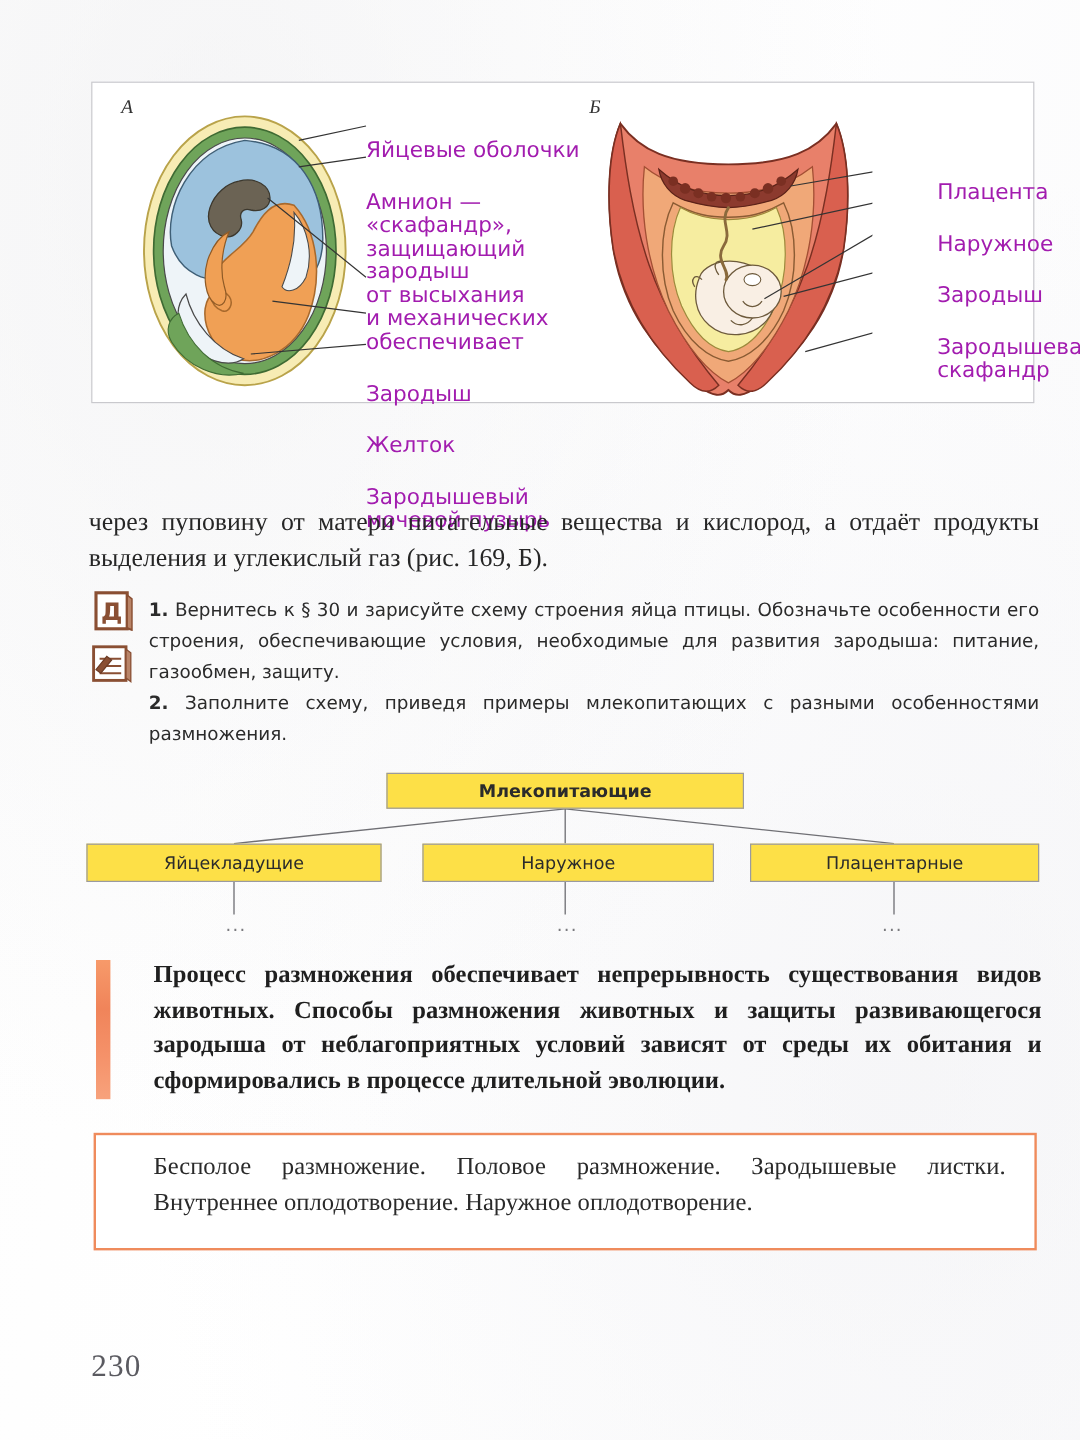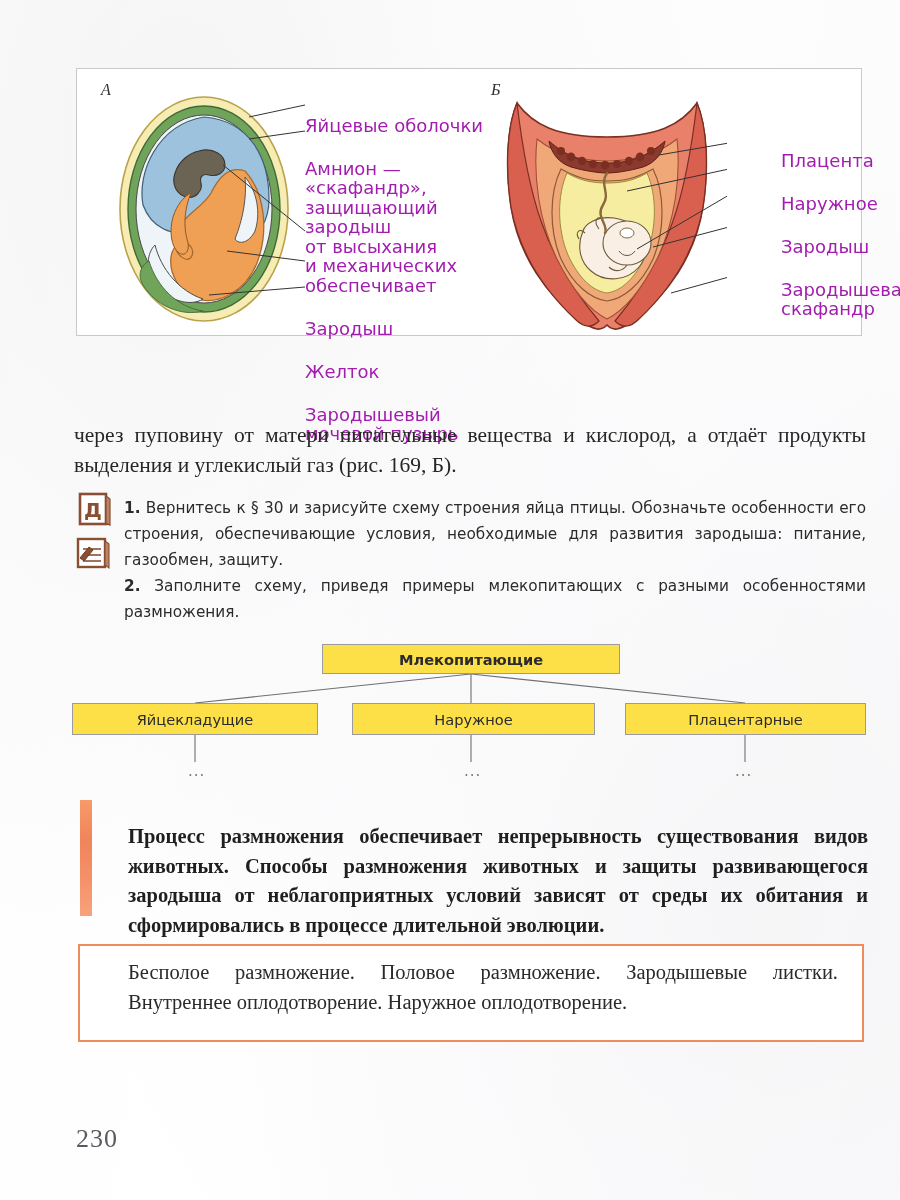--- a/index.html
+++ b/index.html
@@ -165,21 +165,20 @@
     position: absolute;
     left: 128px;
     top: 798px;
     width: 740px;
     font-family: "Liberation Serif", serif;
     font-weight: bold;
     font-size: 20.5px;
     line-height: 29.5px;
     color: #1f1f1f;
     text-align: justify;
-    margin-top: 24px;
   }
 
   
   .terms-box {
     position: absolute;
     left: 78px;
     top: 944px;
     width: 786px;
     height: 98px;
     border: 2px solid #ef8b5c;

